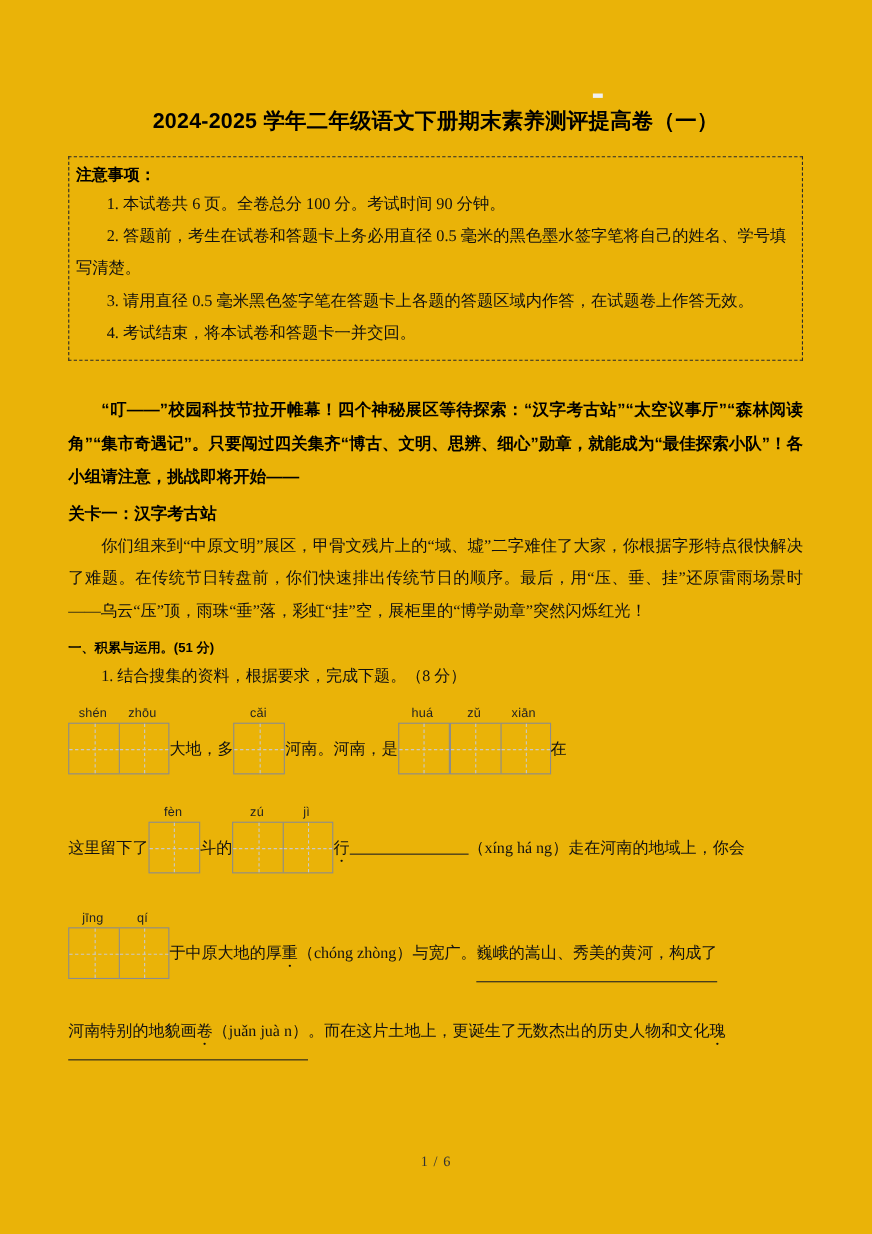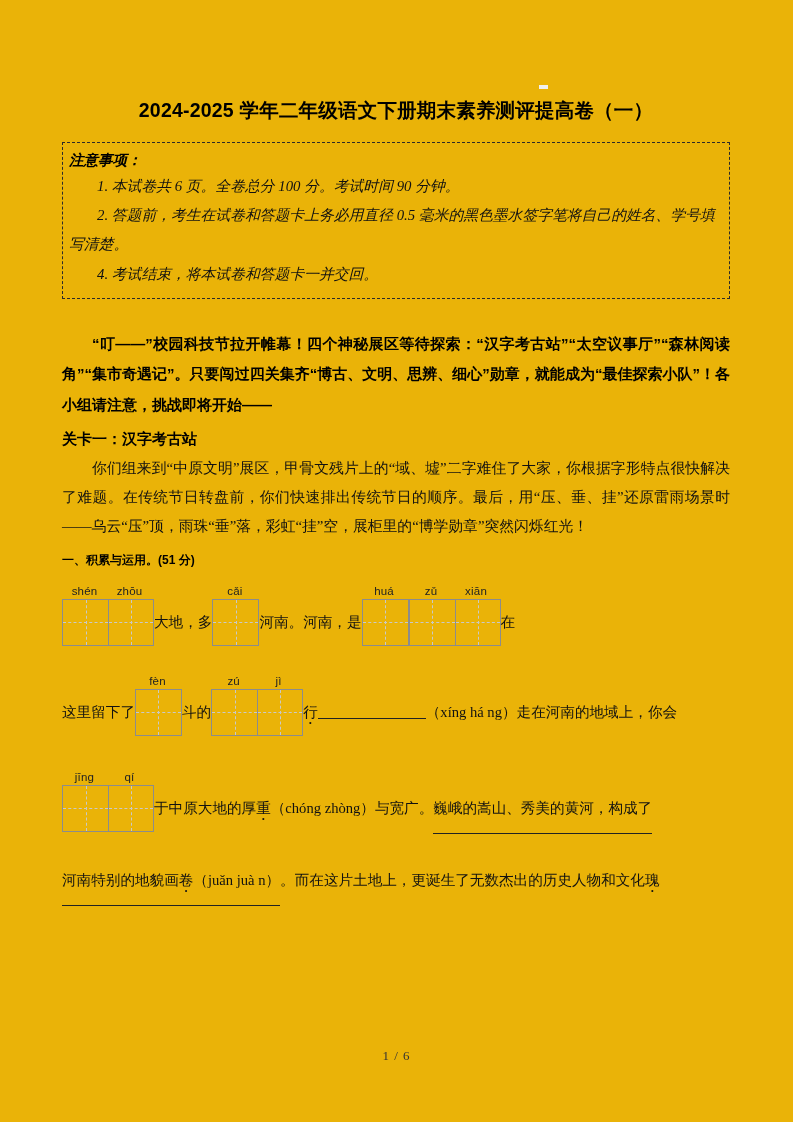--- a/index.html
+++ b/index.html
@@ -38,21 +38,20 @@
     line-height: 1.3;
     color: #000;
   }
 
   
   .notice-box {
     margin-top: 19px;
     border: 1px dashed #2a2a2a;
     padding: 6px 10px 9px 6px;
     box-sizing: border-box;
-    font-style: italic;
   }
   .notice-title {
     font-family: "Liberation Sans", "DejaVu Sans", sans-serif;
     font-weight: bold;
     font-size: 14.5px;
     line-height: 1.55;
     color: #000;
   }
   .notice-item {
     font-size: 14.8px;
@@ -238,29 +237,31 @@
   <div class="artifact"></div>
 
   <div class="sheet">
 
     <div class="doc-title">2024-2025 学年二年级语文下册期末素养测评提高卷（一）</div>
 
     <div class="notice-box">
       <div class="notice-title">注意事项：</div>
       <div class="notice-item">1. 本试卷共 6 页。全卷总分 100 分。考试时间 90 分钟。</div>
       <div class="notice-item">2. 答题前，考生在试卷和答题卡上务必用直径 0.5 毫米的黑色墨水签字笔将自己的姓名、学号填写清楚。</div>
+      <div class="notice-item">3. 请用直径 0.5 毫米黑色签字笔在答题卡上各题的答题区域内作答，在试题卷上作答无效。</div>
       <div class="notice-item">4. 考试结束，将本试卷和答题卡一并交回。</div>
     </div>
 
     <div class="intro">“叮——”校园科技节拉开帷幕！四个神秘展区等待探索：“汉字考古站”“太空议事厅”“森林阅读角”“集市奇遇记”。只要闯过四关集齐“博古、文明、思辨、细心”勋章，就能成为“最佳探索小队”！各小组请注意，挑战即将开始——</div>
 
     <div class="level-head">关卡一：汉字考古站</div>
     <div class="level-body">你们组来到“中原文明”展区，甲骨文残片上的“域、墟”二字难住了大家，你根据字形特点很快解决了难题。在传统节日转盘前，你们快速排出传统节日的顺序。最后，用“压、垂、挂”还原雷雨场景时——乌云“压”顶，雨珠“垂”落，彩虹“挂”空，展柜里的“博学勋章”突然闪烁红光！</div>
 
     <div class="section-head">一、积累与运用。(51 分)</div>
+    <div class="question">1. 结合搜集的资料，根据要求，完成下题。（8 分）</div>
 
     <div id="answer-rows">
         <div class="tzg-row">
           <div class="tzg-group">
             <div class="tzg-pin">
               <span>shén</span>
               <span>zhōu</span>
             </div>
             <div class="tzg-cells">
               <div class="tzg-cell"></div>

